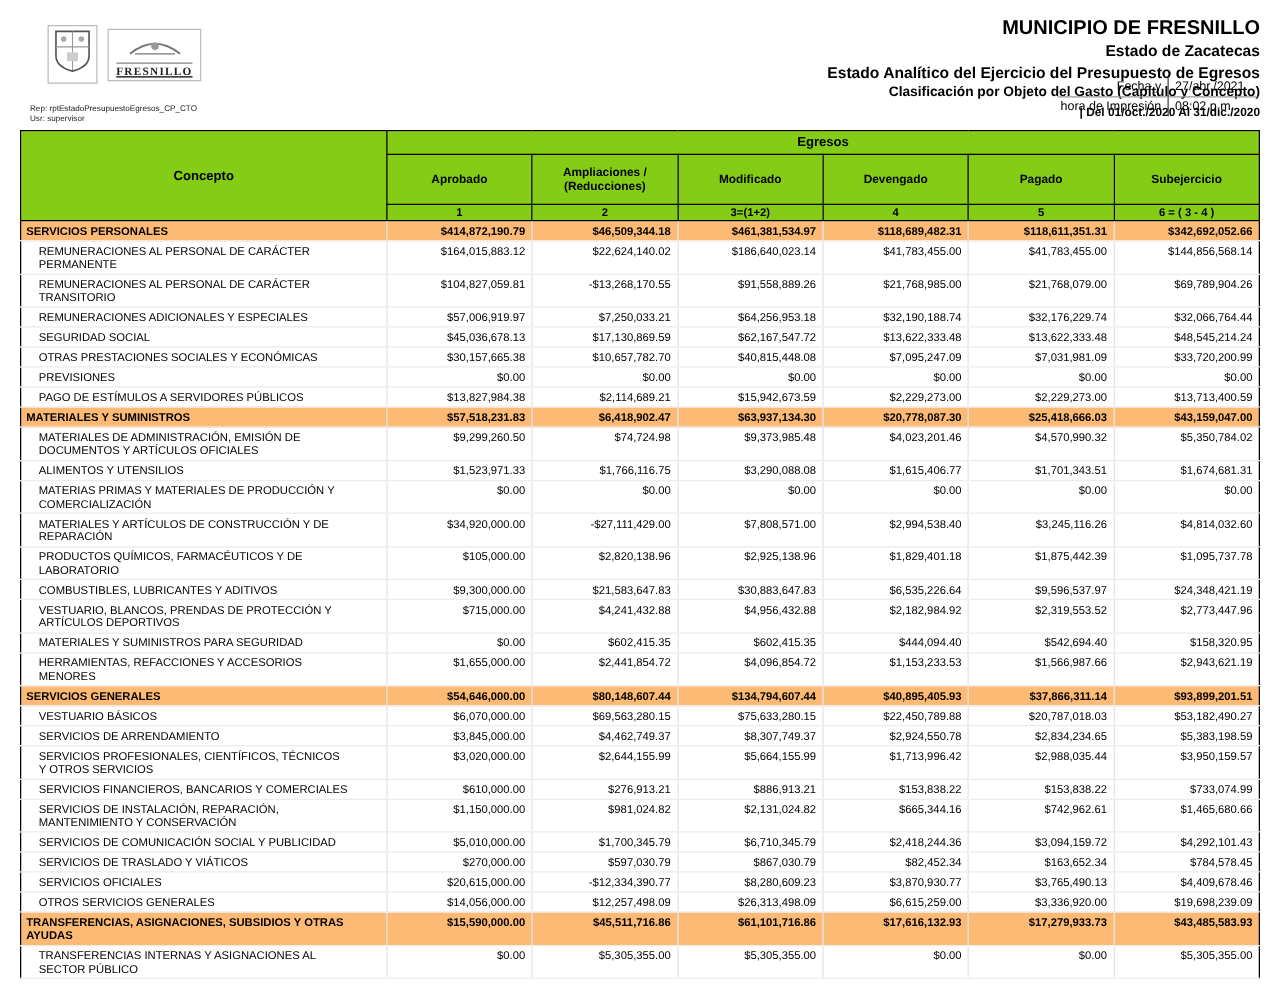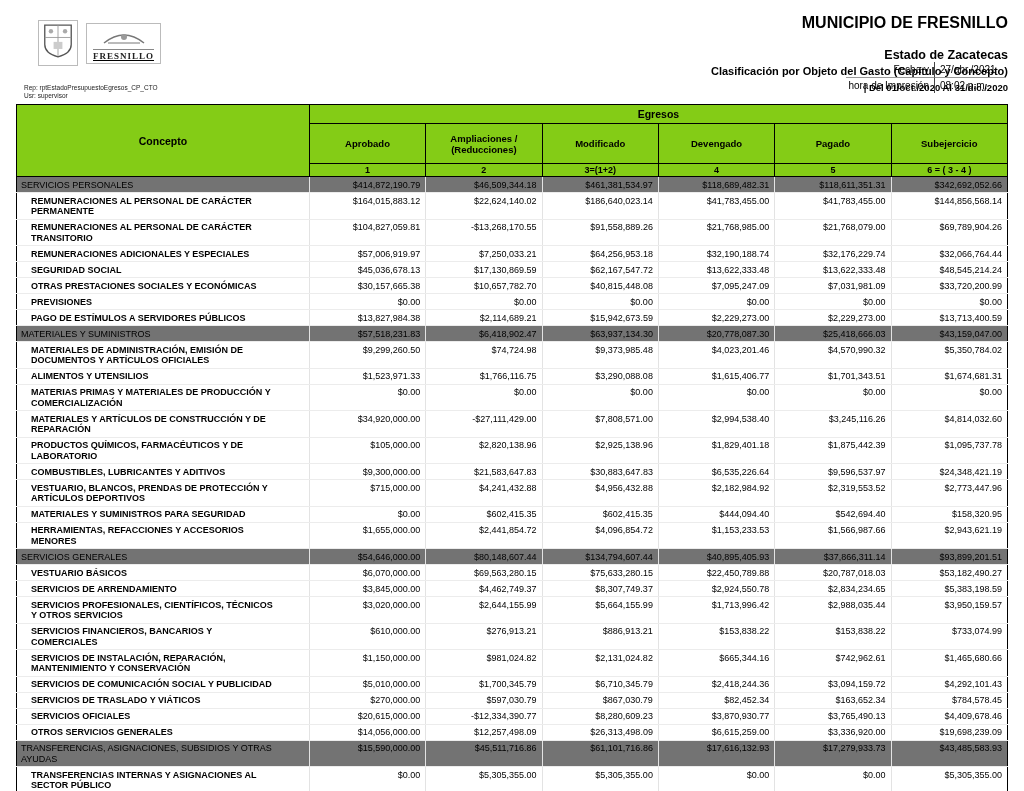--- a/index.html
+++ b/index.html
@@ -12,21 +12,21 @@
 
   
   .report-header { position:relative; height:96px; }
   .logos { position:absolute; left:22px; top:14px; display:flex; align-items:center; gap:8px;text-decoration:underline; }
   .crest-box { border:1px solid #bbb; padding:2px 4px; background:#fff; }
   .emblem2 { border:1px solid #bbb; padding:3px 6px 2px; text-align:center; background:#fff; }
   .emblem2-text { font-family:"Liberation Serif", serif; font-size:9px; letter-spacing:1px; font-weight:bold; color:#222; border-top:1px solid #888; padding-top:1px; }
 
   .titles { text-align:right; padding-top:8px; }
   .t1 { font-size:16px; font-weight:bold; }
-  .t2 { font-size:12.5px; font-weight:bold; margin-top:16px; }
+  .t2 { font-size:12.5px; font-weight:bold; margin-top:2px; }
   .t3 { font-size:12.5px; font-weight:bold; margin-top:3px; }
   .t4 { font-size:11px; font-weight:bold; margin-top:3px; }
   .t5 { font-size:9.5px; font-weight:bold; margin-top:5px; }
 
   .printbox { position:absolute; right:2px; top:56px; display:grid; grid-template-columns:88px 72px; font-size:10px; }
   .printbox .plabel { text-align:right; padding:2px 5px 2px 0; }
   .printbox .pval { border-left:1px solid #444; padding:2px 0 2px 5px; }
   .printbox .rowline { border-bottom:1px solid #999; }
 
   .repline { position:absolute; left:8px; top:78px; font-size:6.5px; color:#222; line-height:8px; }
@@ -40,23 +40,23 @@
   .egresos-h { font-size:10.5px; padding:3px 0; }
   .concept-h { font-size:10.5px; vertical-align:middle; }
   .collabels th { font-size:9.5px; height:40px; vertical-align:middle; padding:2px 6px; line-height:11px; }
   .colnums th { font-size:9px; padding:1px 0; }
 
   tbody td {
     font-size:9px; line-height:10.5px; vertical-align:top;
     border-left:1px solid #e3e3e3; border-bottom:1px solid #ececec;
     padding:2.5px 5px 2px 4px;
   }
-  tbody td.concept { padding-left:14px; padding-right:30px; text-align:left;font-weight:bold; }
+  tbody td.concept { padding-left:14px; padding-right:30px; text-align:left; }
   tbody td.num { text-align:right; }
-  tbody tr.section td { font-weight:normal; background:#737373; }
+  tbody tr.section td { font-weight:bold; background:#fdba74; }
   tbody tr.section td.concept { padding-left:4px; padding-right:4px; }
   tbody tr td:first-child { border-left:1px solid #000; }
   tbody tr td:last-child { border-right:1px solid #000; }
 </style>
 </head>
 <body>
 
 <div class="page">
 
   <header class="report-header">
@@ -78,20 +78,21 @@
           <circle cx="26" cy="10" r="3" fill="#999"></circle>
           <line x1="10" y1="16" x2="42" y2="16" stroke="#777"></line>
         </svg>
         <div class="emblem2-text">FRESNILLO</div>
       </div>
     </div>
 
     <div class="titles">
       <div class="t1">MUNICIPIO DE FRESNILLO</div>
       <div class="t2">Estado de Zacatecas</div>
+      <div class="t3">Estado Analítico del Ejercicio del Presupuesto de Egresos</div>
       <div class="t4">Clasificación por Objeto del Gasto (Capítulo y Concepto)</div>
       <div class="t5">| Del 01/oct./2020 Al 31/dic./2020</div>
     </div>
 
     <div class="printbox">
       <div class="plabel rowline">Fecha y</div>
       <div class="pval rowline">27/abr./2021</div>
       <div class="plabel">hora de Impresión</div>
       <div class="pval">08:02 p.m.</div>
     </div>

